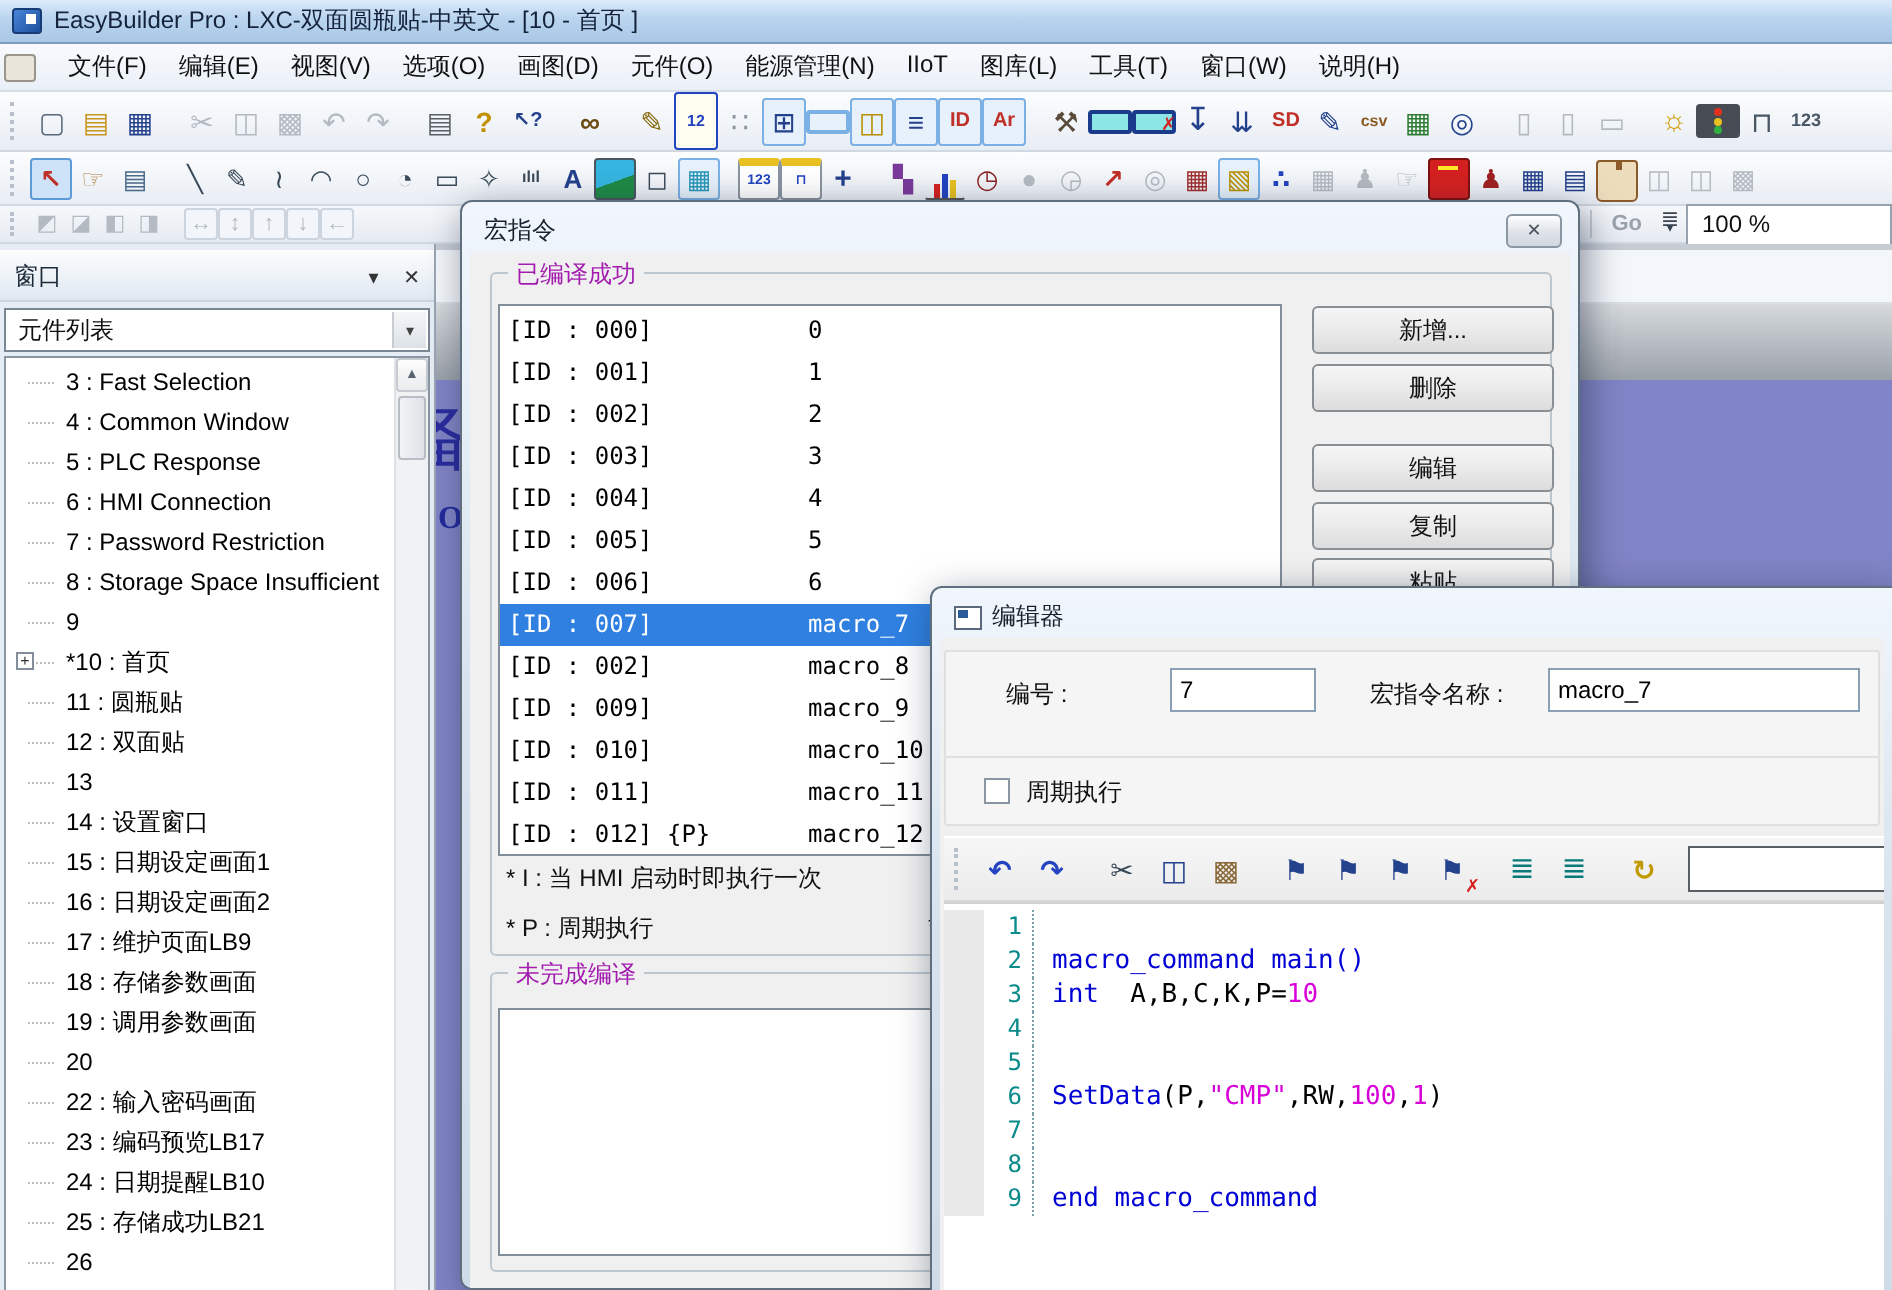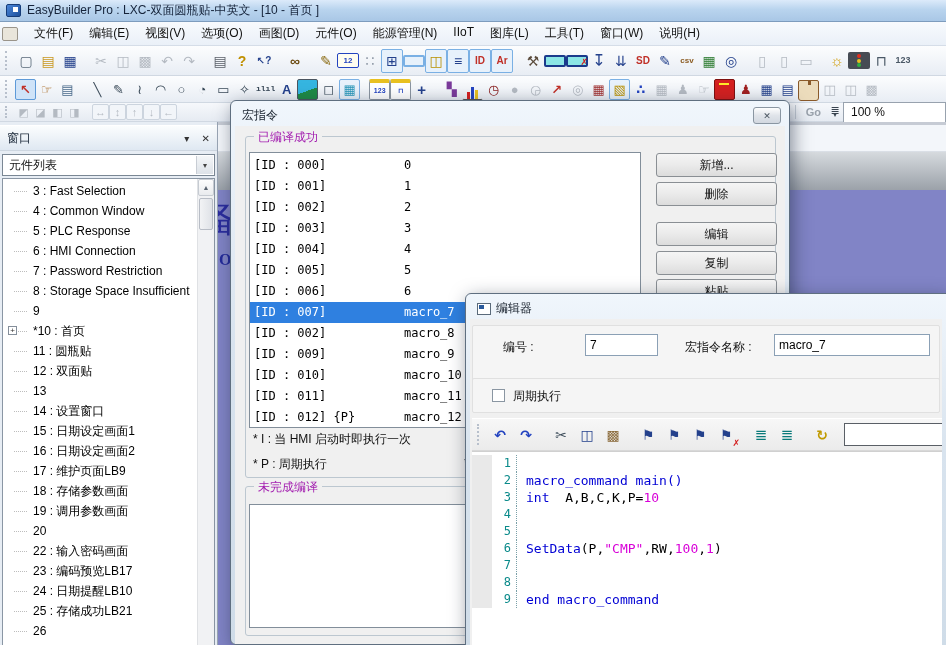--- a/index.html
+++ b/index.html
@@ -39,21 +39,21 @@
 .k-yrect{width:17px;height:12px;background:#ffe92a;border:2px solid #2343c0}
 .k-traffic{width:9px;height:17px;background:#474c54;border-radius:2px;display:flex;flex-direction:column;align-items:center;justify-content:space-evenly}
 .k-traffic i{width:4px;height:4px;border-radius:50%}
 .k-bars{display:flex;align-items:flex-end;gap:1px;height:14px;border-bottom:1px solid #555;width:13px}
 .k-bars i{width:3px}
 .k-img{width:16px;height:12px;border:1px solid #4a5560;background:linear-gradient(160deg,#35b5e0 55%,#1e8a46 55%)}
 .k-rbar{width:17px;height:8px;background:#d42020;border:1px solid #7e1010}
 .k-rbar::after{content:"";position:absolute;left:4px;top:3px;width:10px;height:2px;background:#ffe92a}
 .k-bottle{width:8px;height:13px;border:1px solid #8a5a2a;background:#ecdcbc;border-radius:2px 2px 3px 3px;margin-top:3px}
 .k-bottle::before{content:"";position:absolute;left:9px;top:0px;width:3px;height:4px;background:#8a5a2a}
-.k-ruler{width:19px;height:15px;border:1px solid #2343c0;background:#fffdf0;font-size:8px!important;color:#2343c0;font-weight:bold}
+.k-ruler{width:19px;height:29px;border:1px solid #2343c0;background:#fffdf0;font-size:8px!important;color:#2343c0;font-weight:bold}
 .k-wtext{width:17px;height:13px;border:1px solid #8a94a0;border-top:4px solid #e8c020;background:#fff;font-size:7px!important;color:#2343c0;font-weight:bold}
 .tb3r{margin-left:auto;display:flex;align-items:center;height:22px;padding-right:0}
 .go-btn{color:#9aa2ac;font-weight:bold;font-size:11px;padding:0 6px}
 .zoom-menu{font-size:11px;color:#3a4450;width:16px;text-align:center;line-height:.55;display:flex;flex-direction:column;align-items:center}
 .zoom-menu b{font-size:7px;font-weight:normal}
 .zoom-combo{width:103px;height:21px;background:#fff;border:1px solid #98a2ae;display:flex;align-items:center;padding-left:7px;color:#111}
 
 
 .workarea{position:absolute;left:218px;top:122px;right:0;bottom:0;background:#c6cbd4;z-index:1}
 .design-top{position:absolute;left:0;top:3px;right:0;height:27px;background:#f3f6fa;border-bottom:1px solid #dadfe6}
@@ -212,21 +212,21 @@
         <span class="tbico" style="color: rgb(74, 106, 138);">▤</span>
         <span class="tsep"></span>
         <span class="tbico" style="color: rgb(58, 74, 88);">╲</span>
         <span class="tbico" style="color: rgb(58, 74, 88);">✎</span>
         <span class="tbico" style="color: rgb(58, 74, 88);">≀</span>
         <span class="tbico" style="color: rgb(58, 74, 88);">◠</span>
         <span class="tbico" style="color: rgb(58, 74, 88);">○</span>
         <span class="tbico" style="color: rgb(58, 74, 88);">◔</span>
         <span class="tbico" style="color: rgb(58, 74, 88);">▭</span>
         <span class="tbico" style="color: rgb(58, 74, 88);">✧</span>
-        <span class="tbico" style="color: rgb(58, 74, 88); font-size: 8px; font-weight: bold; font-family: Liberation Mono, monospace;">ılıl</span>
+        <span class="tbico" style="color: rgb(58, 74, 88); font-size: 8px; font-weight: bold;">ılıl</span>
         <span class="tbico" style="color: rgb(36, 65, 140); font-size: 13px; font-weight: bold;">A</span>
         <span class="tbico k-img"></span>
         <span class="tbico" style="color: rgb(58, 74, 88);">◻</span>
         <span class="tbico h" style="color: rgb(38, 150, 184);">▦</span>
         <span class="tsep"></span>
         <span class="tbico k-wtext">123</span>
         <span class="tbico k-wtext">⊓</span>
         <span class="tbico" style="color: rgb(36, 65, 140); font-size: 15px; font-weight: bold;">+</span>
         <span class="tsep"></span>
         <span class="tbico" style="color: rgb(122, 58, 154);">▚</span>

